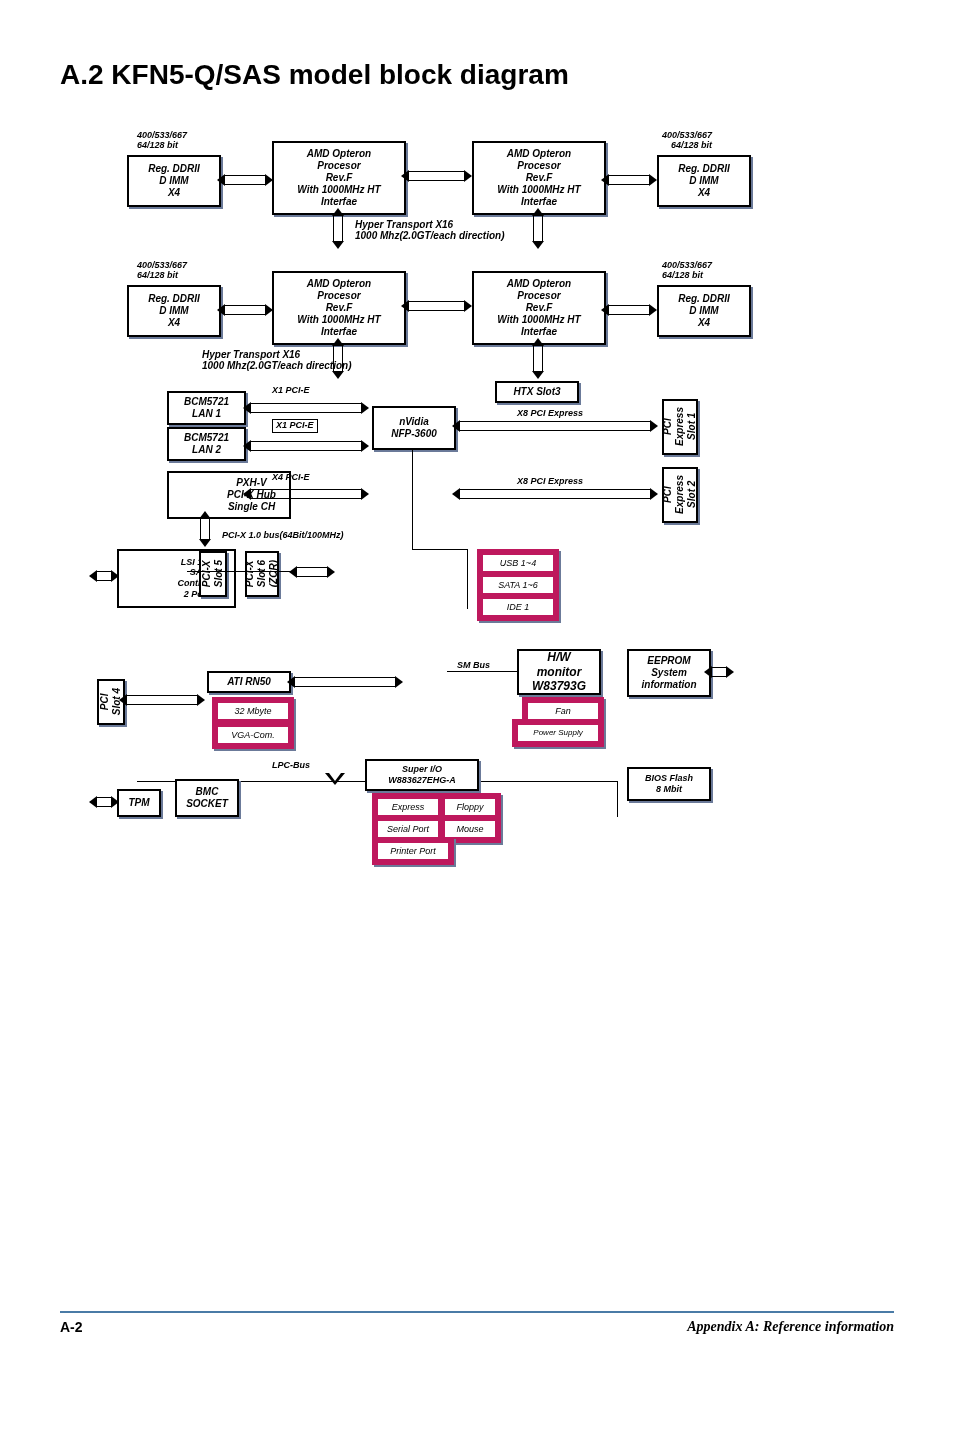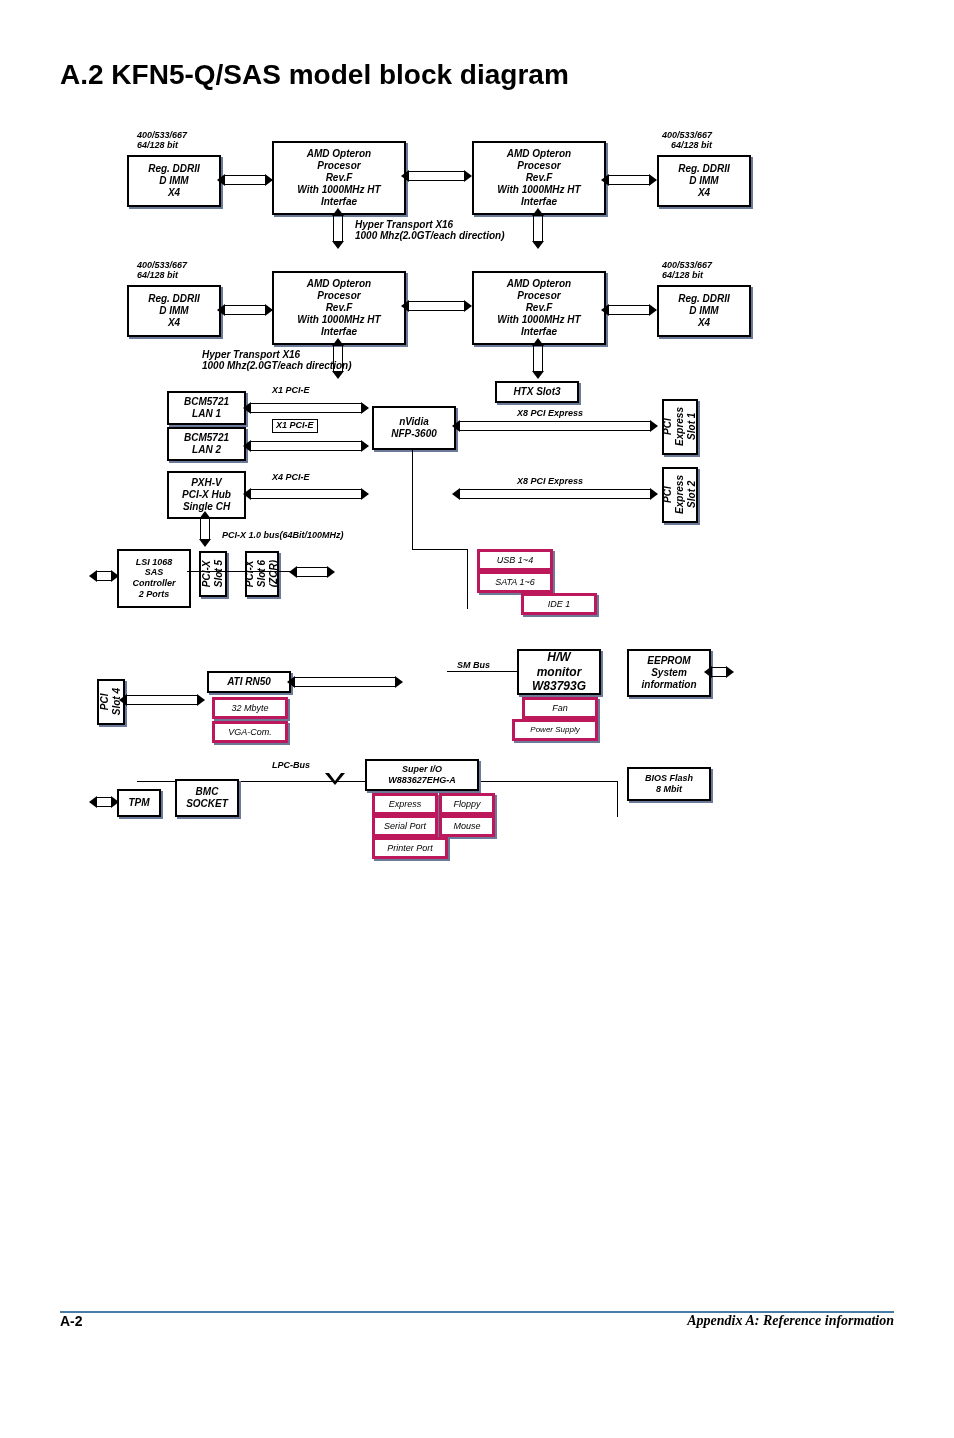--- a/index.html
+++ b/index.html
@@ -29,21 +29,21 @@
     text-align: center;
     font-size: 10px;
     font-weight: bold;
     display: flex;
     flex-direction: column;
     justify-content: center;
     align-items: center;
     line-height: 1.2;
     box-shadow: 2px 2px 0 #6b7a99;
   }
-  .noshadow { box-shadow: none; }
+  .noshadow { box-shadow: none; padding-left: 45px; }
   .label {
     position: absolute;
     font-size: 9px;
     font-weight: bold;
     line-height: 1.1;
     text-align: left;
   }
 
   .dbl-arrow-h {
     position: absolute;
@@ -67,32 +67,33 @@
   .line-h { position:absolute; height:0; border-top:1px solid #000; }
 
   .vtext {
     writing-mode: vertical-rl;
     transform: rotate(180deg);
     text-align: center;
   }
 
   .small-box {
     position: absolute;
-    border: 3px solid #be185d;
+    border: 6px solid #be185d;
     background: #fff;
     font-size: 9px;
     text-align: center;
     display: flex;
     align-items: center;
     justify-content: center;
     box-shadow: 2px 2px 0 #6b7a99;
   }
 
   .footer {
     border-top: 2px solid #4a7ba6;
+    padding-top: 6px;
     display: flex;
     justify-content: space-between;
     font-size: 14px;
     margin-top: 24px;
   }
   .footer .right {
     font-weight: bold;
     font-style: italic;
     font-family: Liberation Serif, serif;
   }
@@ -191,21 +192,21 @@
   <div class="box" style="left:148px; top:420px; width:30px; height:42px;">
       <span class="vtext">PCI-X<br>Slot 6<br>(ZCR)</span>
     </div>
   <div class="line-h" style="left:90px; top:440px; width:110px;"></div>
   <div class="dbl-arrow-h" style="left:200px; top:436px; width:30px;"></div>
 
   <div class="line-v" style="left:315px; top:318px; height:100px;"></div>
 
   <div class="small-box" style="left:380px; top:418px; width:70px; height:16px;">USB 1~4</div>
   <div class="small-box" style="left:380px; top:440px; width:70px; height:16px;">SATA 1~6</div>
-  <div class="small-box" style="left:380px; top:462px; width:70px; height:16px;margin-left:44px;">IDE 1</div>
+  <div class="small-box" style="left:380px; top:462px; width:70px; height:16px;">IDE 1</div>
   <div class="line-v" style="left:370px; top:418px; height:60px;"></div>
   <div class="line-h" style="left:315px; top:418px; width:55px;"></div>
 
   <div class="box" style="left:0px; top:548px; width:24px; height:42px;">
       <span class="vtext">PCI<br>Slot 4</span>
     </div>
   <div class="dbl-arrow-h" style="left:30px; top:564px; width:70px;"></div>
   <div class="box" style="left:110px; top:540px; width:80px; height:18px;">ATI RN50</div>
   <div class="small-box" style="left:115px; top:566px; width:70px; height:16px;">32 Mbyte</div>
   <div class="small-box" style="left:115px; top:590px; width:70px; height:16px;">VGA-Com.</div>

